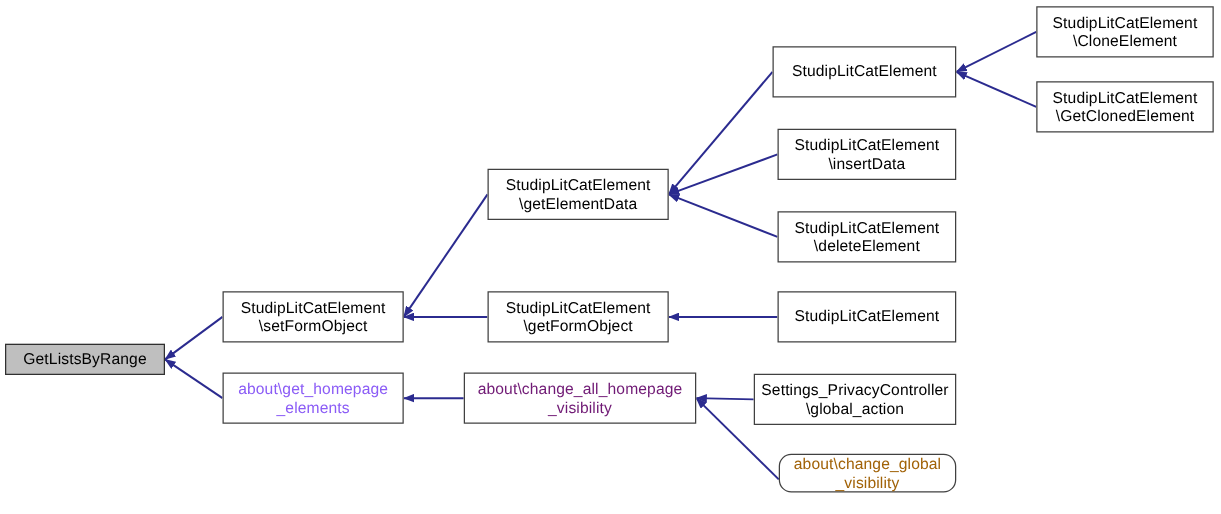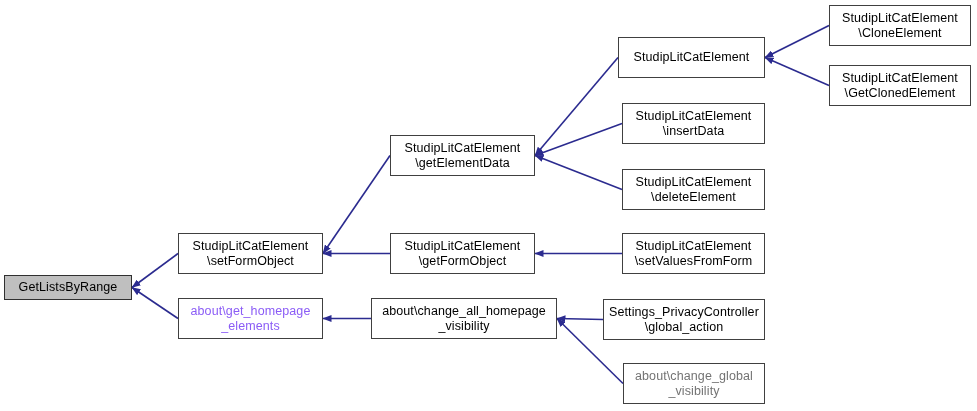--- a/index.html
+++ b/index.html
@@ -71,22 +71,22 @@
       <line x1="603" y1="319.5" x2="557" y2="318.5" stroke="#2b2b8f" stroke-width="1.6" marker-end="url(#arrowhead)"></line>
       <line x1="623" y1="383.5" x2="557" y2="318.5" stroke="#2b2b8f" stroke-width="1.6" marker-end="url(#arrowhead)"></line>
       <line x1="829" y1="25.5" x2="765" y2="57.5" stroke="#2b2b8f" stroke-width="1.6" marker-end="url(#arrowhead)"></line>
       <line x1="829" y1="85.5" x2="765" y2="57.5" stroke="#2b2b8f" stroke-width="1.6" marker-end="url(#arrowhead)"></line>
     </svg>
 <div class="node highlight" title="GetListsByRange" style="left: 4px; top: 275px; width: 128px; height: 25px; background: rgb(191, 191, 191); color: rgb(0, 0, 0);"><span class="ln">GetListsByRange</span></div>
     <div class="node" title="StudipLitCatElement\setFormObject" style="left: 178px; top: 233px; width: 145px; height: 41px; background: rgb(255, 255, 255); color: rgb(0, 0, 0);"><span class="ln">StudipLitCatElement</span><span class="ln">\setFormObject</span></div>
     <div class="node" title="about\get_homepage_elements" style="left: 178px; top: 298px; width: 145px; height: 41px; background: rgb(255, 255, 255); color: #8b5cf6;"><span class="ln">about\get_homepage</span><span class="ln">_elements</span></div>
     <div class="node" title="StudipLitCatElement\getElementData" style="left: 390px; top: 135px; width: 145px; height: 41px; background: rgb(255, 255, 255); color: rgb(0, 0, 0);"><span class="ln">StudipLitCatElement</span><span class="ln">\getElementData</span></div>
     <div class="node" title="StudipLitCatElement\getFormObject" style="left: 390px; top: 233px; width: 145px; height: 41px; background: rgb(255, 255, 255); color: rgb(0, 0, 0);"><span class="ln">StudipLitCatElement</span><span class="ln">\getFormObject</span></div>
-    <div class="node" title="about\change_all_homepage_visibility" style="left: 371px; top: 298px; width: 186px; height: 41px; background: rgb(255, 255, 255); color: #000000;"><span class="ln">about\change_all_homepage</span><span class="ln">_visibility</span></div>
+    <div class="node" title="about\change_all_homepage_visibility" style="left: 371px; top: 298px; width: 186px; height: 41px; background: rgb(255, 255, 255); color: #701a75;"><span class="ln">about\change_all_homepage</span><span class="ln">_visibility</span></div>
     <div class="node" title="StudipLitCatElement\StudipLitCatElement" style="left: 618px; top: 37px; width: 147px; height: 41px; background: rgb(255, 255, 255); color: rgb(0, 0, 0);"><span class="ln">StudipLitCatElement</span></div>
     <div class="node" title="StudipLitCatElement\insertData" style="left: 622px; top: 103px; width: 143px; height: 41px; background: rgb(255, 255, 255); color: rgb(0, 0, 0);"><span class="ln">StudipLitCatElement</span><span class="ln">\insertData</span></div>
     <div class="node" title="StudipLitCatElement\deleteElement" style="left: 622px; top: 169px; width: 143px; height: 41px; background: rgb(255, 255, 255); color: rgb(0, 0, 0);"><span class="ln">StudipLitCatElement</span><span class="ln">\deleteElement</span></div>
-    <div class="node" title="StudipLitCatElement\setValuesFromForm" style="left: 622px; top: 233px; width: 143px; height: 41px; background: rgb(255, 255, 255); color: rgb(0, 0, 0);"><span class="ln">StudipLitCatElement</span><span class="ln">\setValuesFromForm</span></div>
+    <div class="node" title="StudipLitCatElement\setValuesFromForm" style="left: 622px; top: 233px; width: 143px; height: 41px; background: rgb(255, 255, 255); color: rgb(0, 0, 0);"><span class="ln">StudipLitCatElement</span></div>
     <div class="node" title="Settings_PrivacyController\global_action" style="left: 603px; top: 299px; width: 162px; height: 41px; background: rgb(255, 255, 255); color: rgb(0, 0, 0); align-items: center;"><span class="ln">Settings_PrivacyController</span><span class="ln">\global_action</span></div>
-    <div class="node" title="about\change_global_visibility" style="left: 623px; top: 363px; width: 142px; height: 41px; background: rgb(255, 255, 255); color: #737373;"><span class="ln">about\change_global</span><span class="ln">_visibility</span></div>
+    <div class="node" title="about\change_global_visibility" style="left: 623px; top: 363px; width: 142px; height: 31px; background: rgb(255, 255, 255); color: #a16207; border-radius: 10px;"><span class="ln">about\change_global</span><span class="ln">_visibility</span></div>
     <div class="node" title="StudipLitCatElement\CloneElement" style="left: 829px; top: 5px; width: 142px; height: 41px; background: rgb(255, 255, 255); color: rgb(0, 0, 0);"><span class="ln">StudipLitCatElement</span><span class="ln">\CloneElement</span></div>
     <div class="node" title="StudipLitCatElement\GetClonedElement" style="left: 829px; top: 65px; width: 142px; height: 41px; background: rgb(255, 255, 255); color: rgb(0, 0, 0);"><span class="ln">StudipLitCatElement</span><span class="ln">\GetClonedElement</span></div>
   </div>
 
 </body></html>

